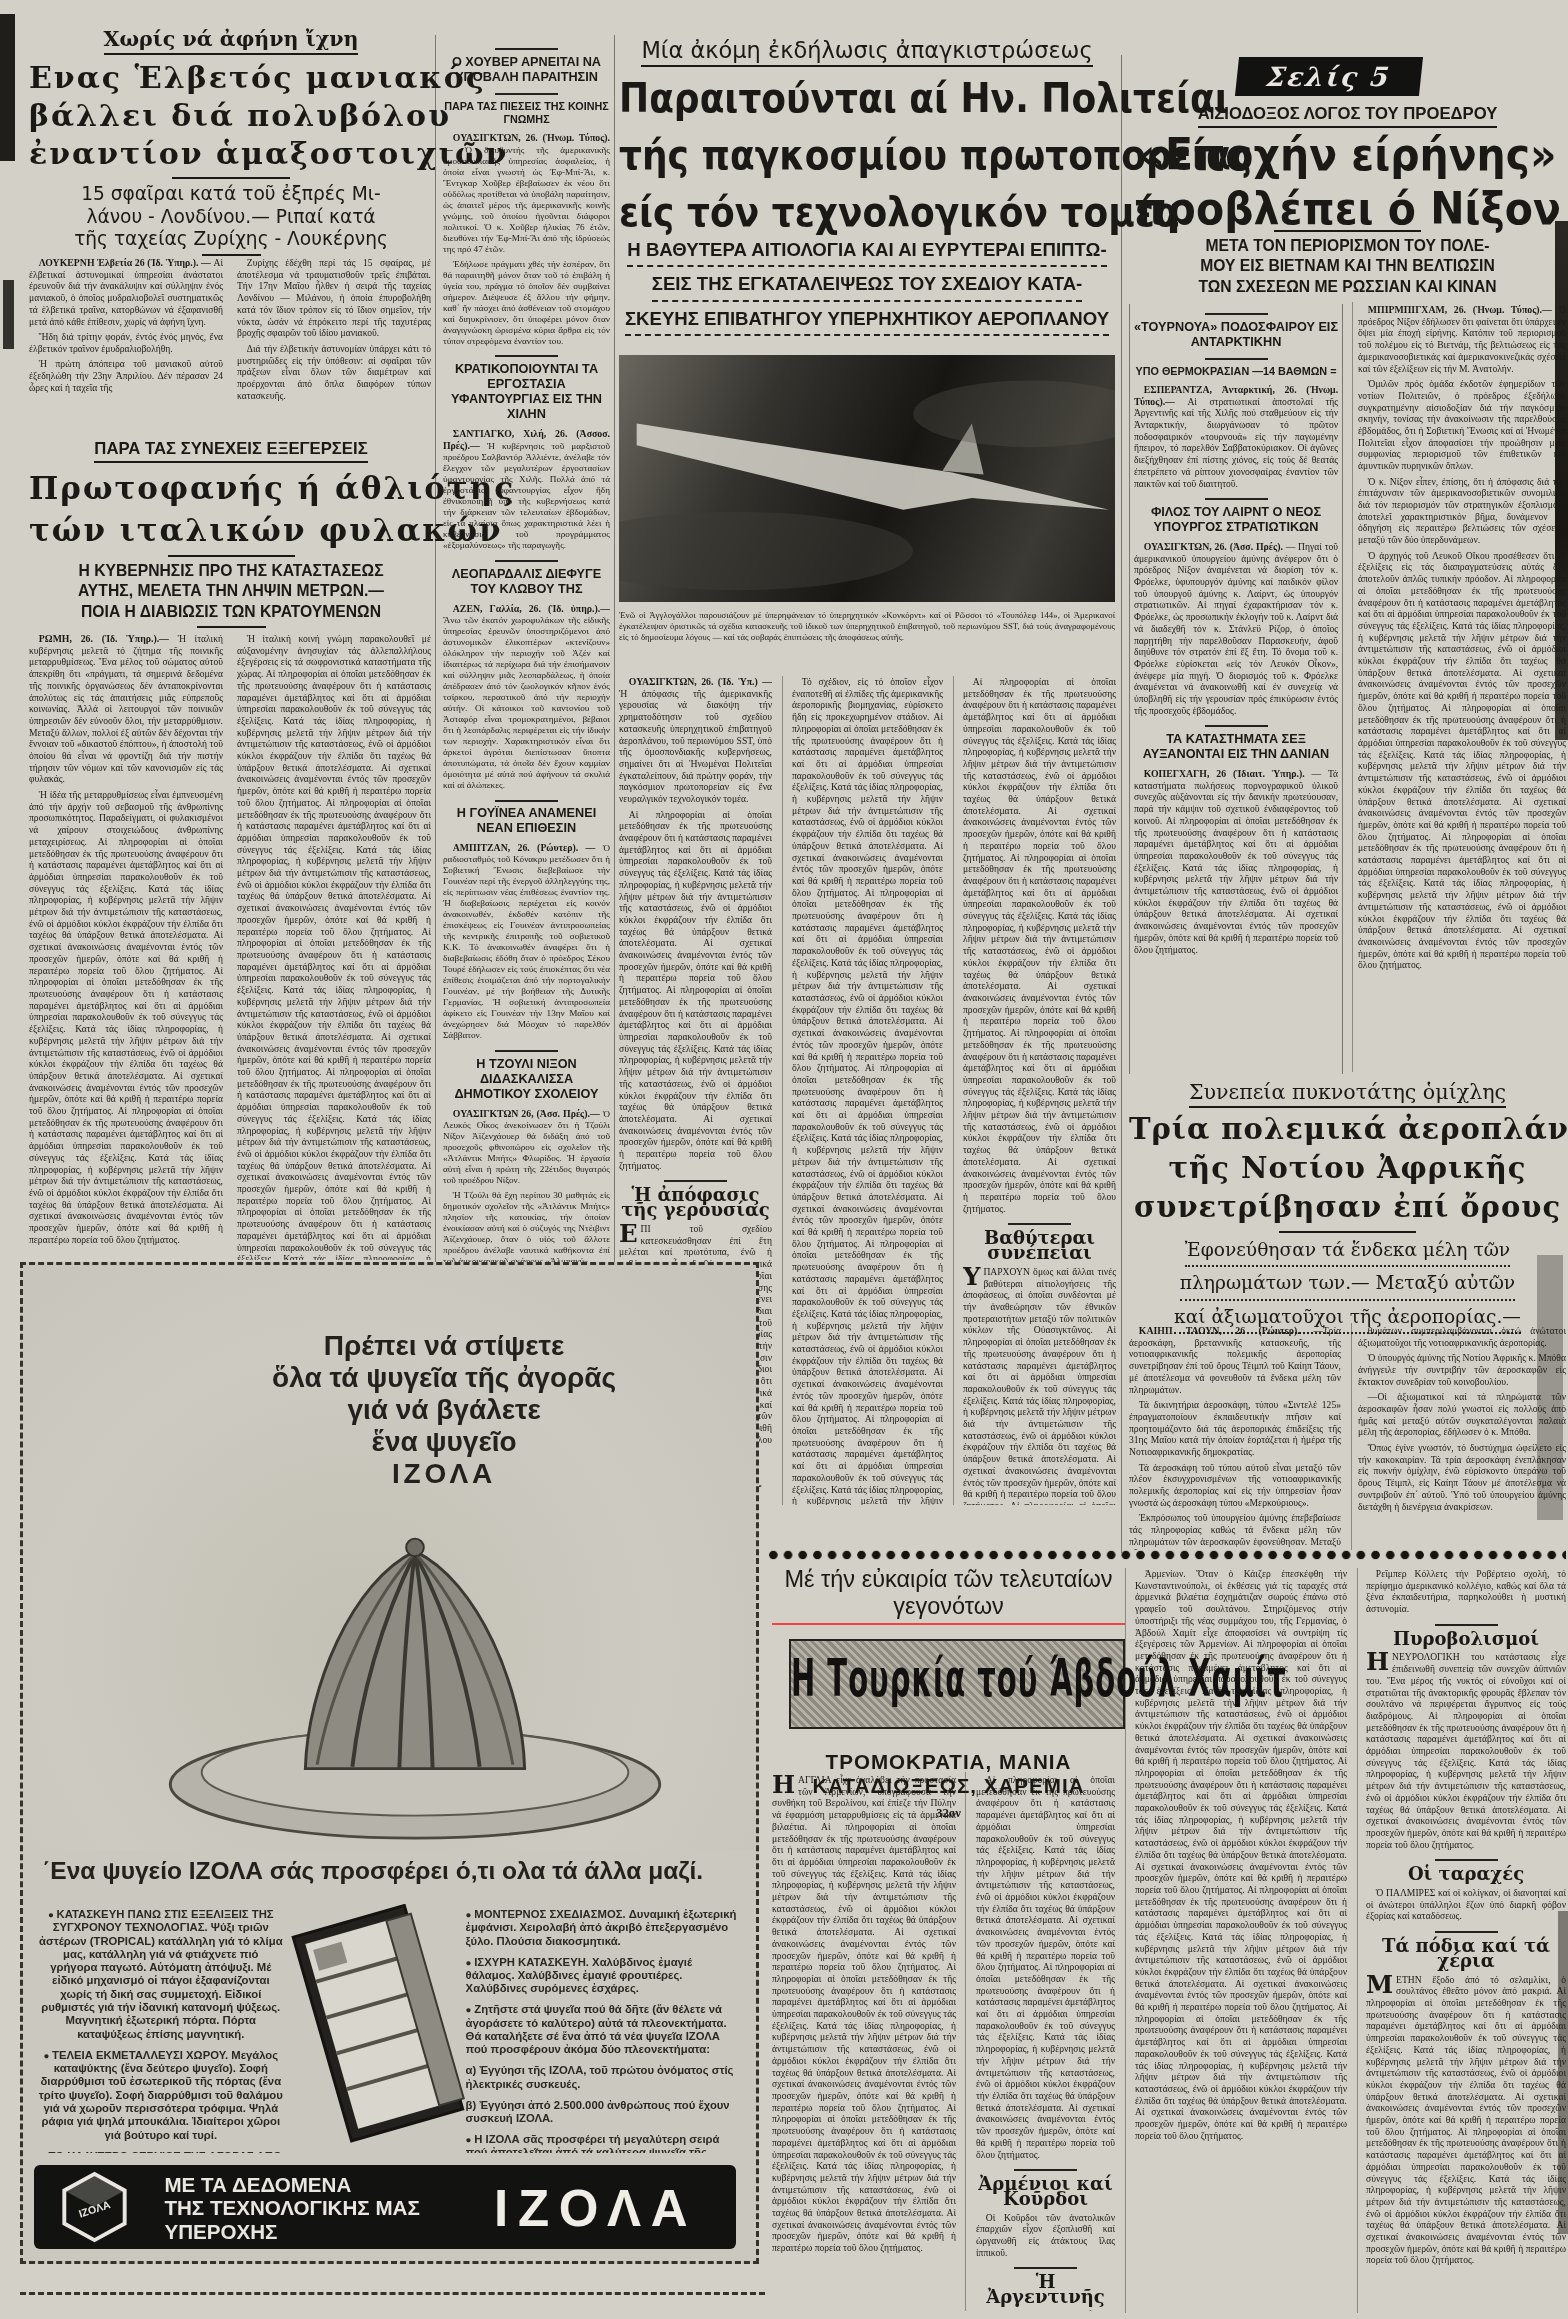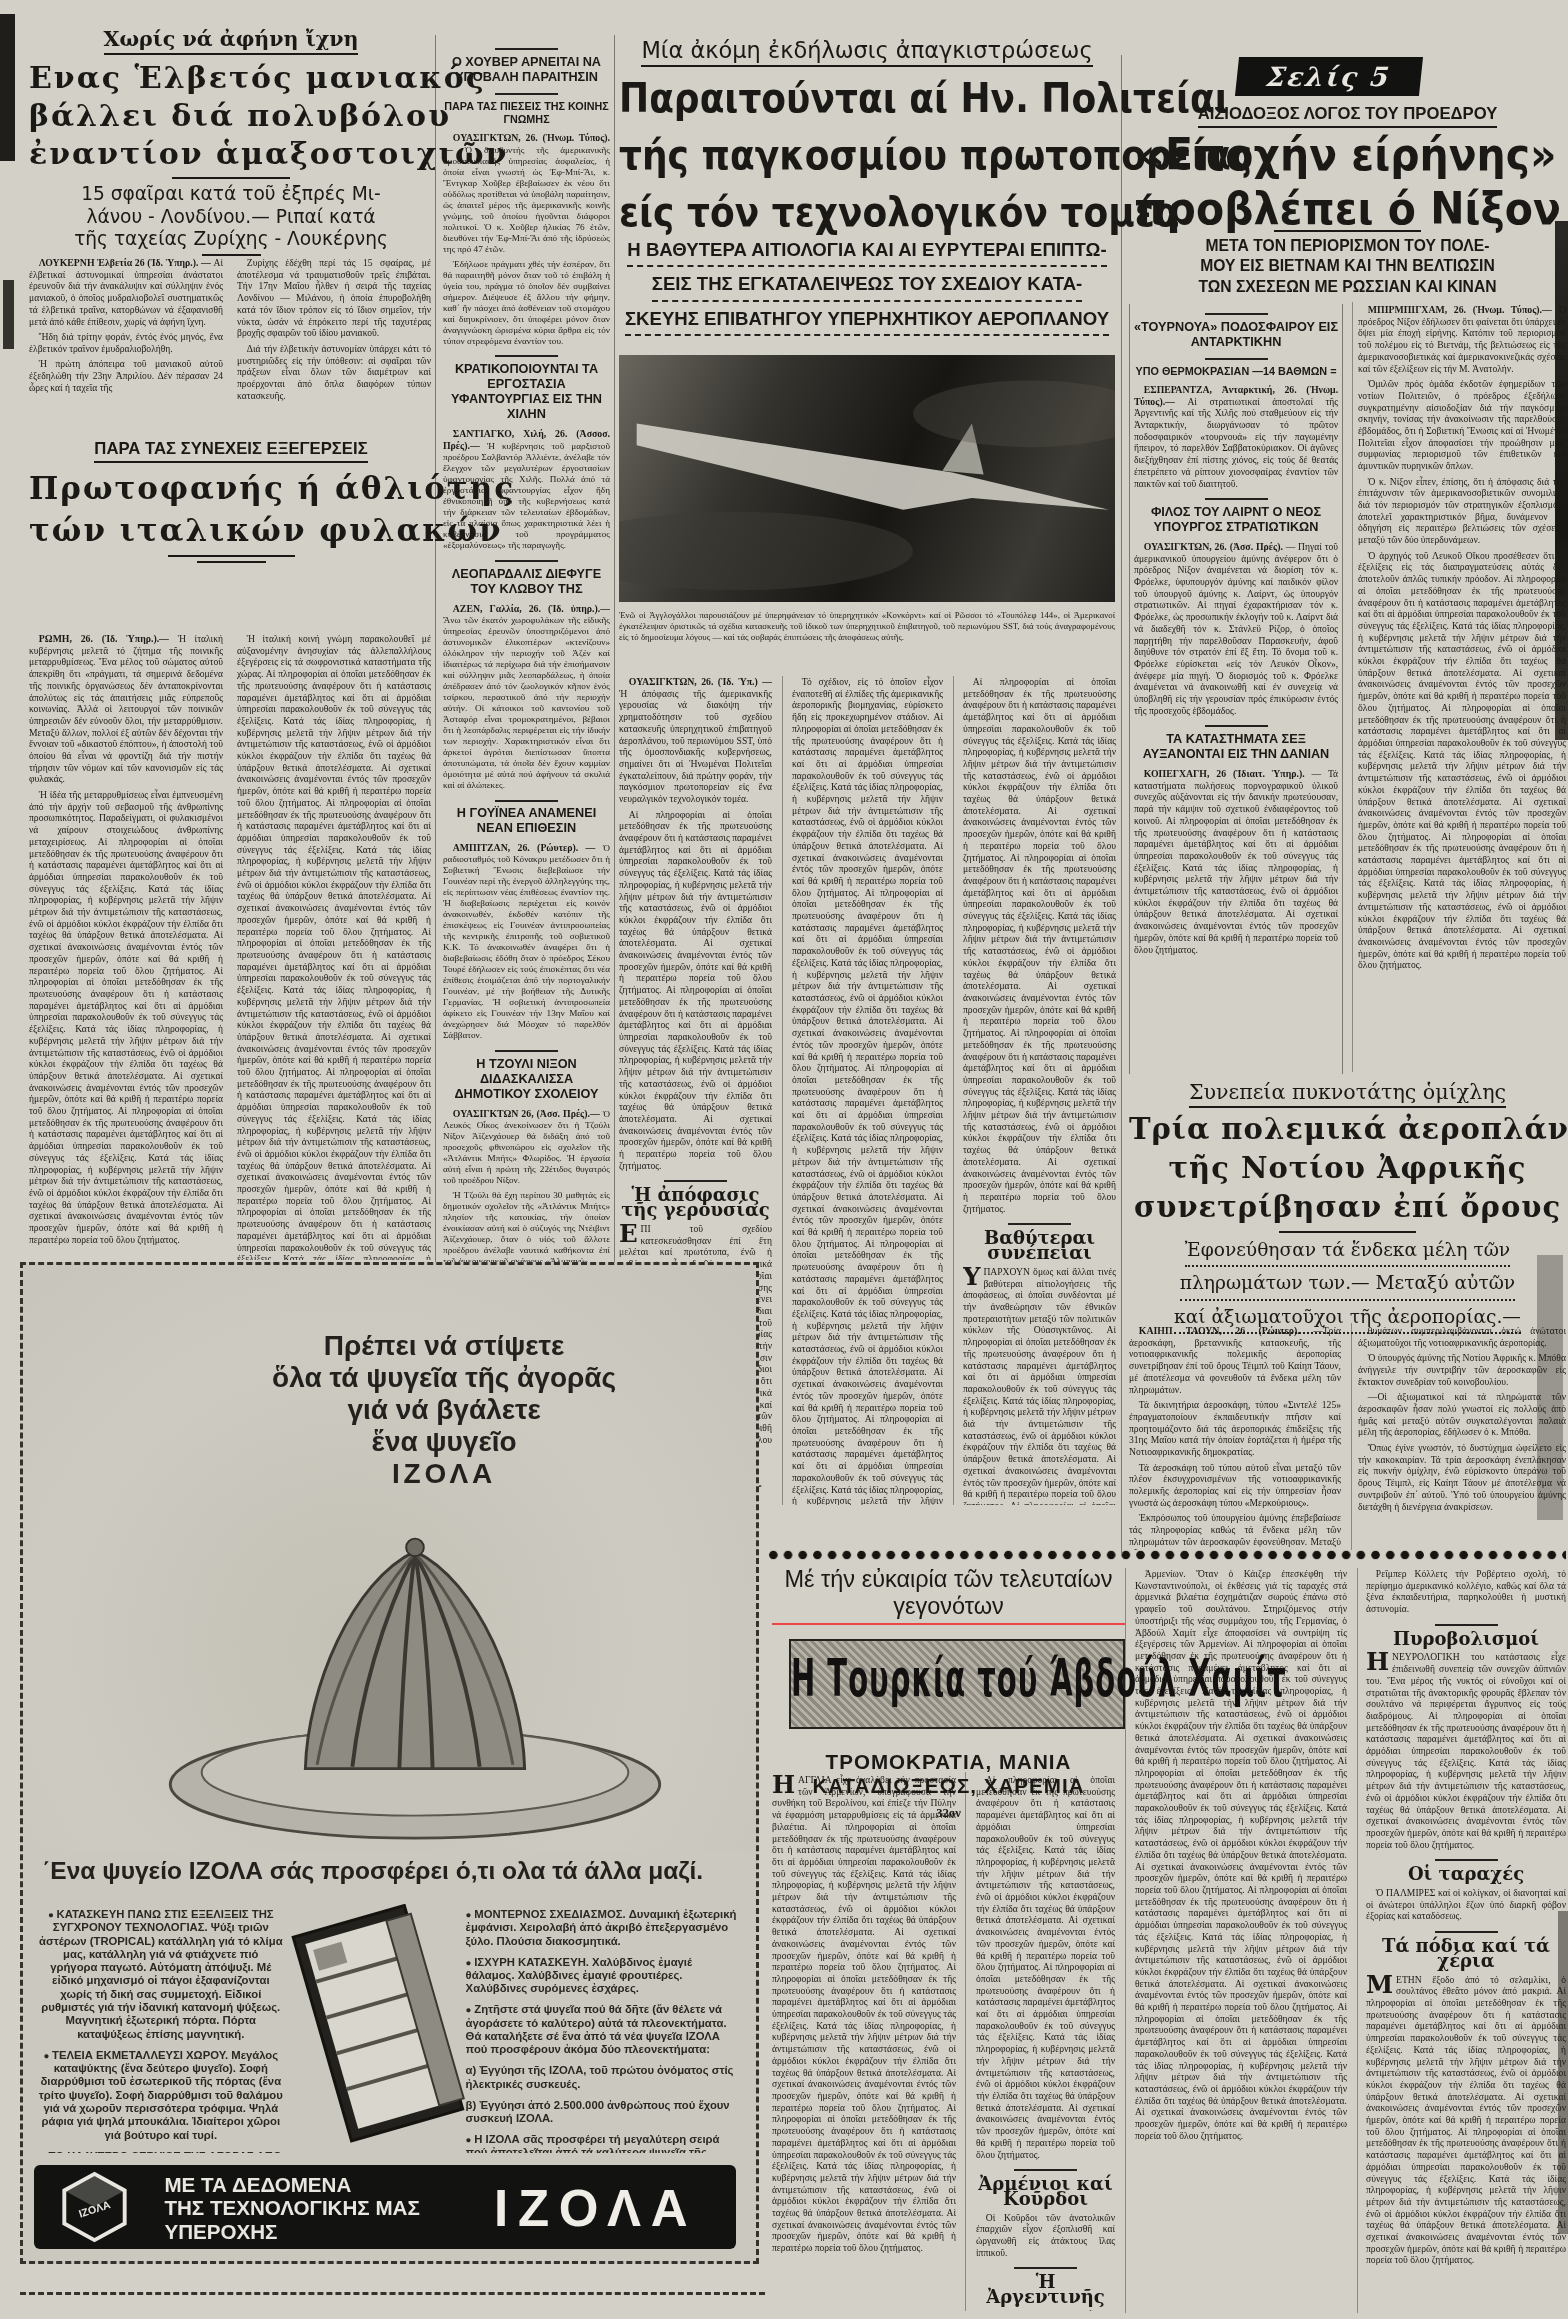--- a/index.html
+++ b/index.html
@@ -214,20 +214,25 @@
     <p>Ὅπως ἐγίνε γνωστόν, τό δυστύχημα ὠφείλετο εἰς τήν κακοκαιρίαν. Τά τρία ἀεροσκάφη ἐνεπλάκησαν εἰς πυκνήν ὁμίχλην, ἐνῶ εὑρίσκοντο ὑπεράνω τοῦ ὄρους Τέιμπλ, εἰς Καίηπ Τάουν μέ ἀποτέλεσμα νά συντριβοῦν ἐπ΄ αὐτοῦ. Ὑπό τοῦ ὑπουργείου ἀμύνης διετάχθη ἡ διενέργεια ἀνακρίσεων.</p>
   </div>
 
 <div class="abs" style="left:29px;top:439px;width:404px;">
   <div class="kicker" style="font-family:'Liberation Sans',sans-serif;font-size:16.7px;"><span>ΠΑΡΑ ΤΑΣ ΣΥΝΕΧΕΙΣ ΕΞΕΓΕΡΣΕΙΣ</span></div>
   <div class="hl" style="font-size:31px;line-height:42px;letter-spacing:2px;margin-top:3.9px;">
     <div>Πρωτοφανής ή άθλιότης</div>
     <div>τών ιταλικών φυλακών</div>
   </div>
   <div class="hrule" style="width:127px;"></div>
+  <div class="deck" style="font-size:15.7px;line-height:20.6px;">
+    <div>Η ΚΥΒΕΡΝΗΣΙΣ ΠΡΟ ΤΗΣ ΚΑΤΑΣΤΑΣΕΩΣ</div>
+    <div>ΑΥΤΗΣ, ΜΕΛΕΤΑ ΤΗΝ ΛΗΨΙΝ ΜΕΤΡΩΝ.—</div>
+    <div>ΠΟΙΑ Η ΔΙΑΒΙΩΣΙΣ ΤΩΝ ΚΡΑΤΟΥΜΕΝΩΝ</div>
+  </div>
   <div class="hrule" style="width:69px;border-top-width:2px;"></div>
 </div>
 <div class="bodycol" style="left:29px;top:633px;width:194px;height:627px;">
     <p><b>ΡΩΜΗ, 26. (Ἰδ. Ὑπηρ.).— </b>Ἡ ἰταλική κυβέρνησις μελετᾶ τό ζήτημα τῆς ποινικῆς μεταρρυθμίσεως. Ἕνα μέλος τοῦ σώματος αὐτοῦ ἀπεκρίθη ὅτι «πράγματι, τά σημερινά δεδομένα τῆς ποινικῆς ὀργανώσεως δέν ἀνταποκρίνονται ἀπολύτως εἰς τάς ἀπαιτήσεις μιᾶς εὐπρεποῦς κοινωνίας. Ἀλλά οἱ λειτουργοί τῶν ποινικῶν ὑπηρεσιῶν δέν εὐνοοῦν ὅλοι, τήν μεταρρύθμισιν. Μεταξύ ἄλλων, πολλοί ἐξ αὐτῶν δέν δέχονται τήν ἔννοιαν τοῦ «δικαστοῦ ἐπόπτου», ἡ ἀποστολή τοῦ ὁποίου θά εἶναι νά φροντίζη διά τήν πιστήν τήρησιν τῶν νόμων καί τῶν κανονισμῶν εἰς τάς φυλακάς.</p>
     <p>Ἡ ἰδέα τῆς μεταρρυθμίσεως εἶναι ἐμπνευσμένη ἀπό τήν ἀρχήν τοῦ σεβασμοῦ τῆς ἀνθρωπίνης προσωπικότητος. Παραδείγματι, οἱ φυλακισμένοι νά χαίρουν στοιχειώδους ἀνθρωπίνης μεταχειρίσεως. Αἱ πληροφορίαι αἱ ὁποῖαι μετεδόθησαν ἐκ τῆς πρωτευούσης ἀναφέρουν ὅτι ἡ κατάστασις παραμένει ἀμετάβλητος καί ὅτι αἱ ἁρμόδιαι ὑπηρεσίαι παρακολουθοῦν ἐκ τοῦ σύνεγγυς τάς ἐξελίξεις. Κατά τάς ἰδίας πληροφορίας, ἡ κυβέρνησις μελετᾶ τήν λῆψιν μέτρων διά τήν ἀντιμετώπισιν τῆς καταστάσεως, ἐνῶ οἱ ἁρμόδιοι κύκλοι ἐκφράζουν τήν ἐλπίδα ὅτι ταχέως θά ὑπάρξουν θετικά ἀποτελέσματα. Αἱ σχετικαί ἀνακοινώσεις ἀναμένονται ἐντός τῶν προσεχῶν ἡμερῶν, ὁπότε καί θά κριθῆ ἡ περαιτέρω πορεία τοῦ ὅλου ζητήματος. Αἱ πληροφορίαι αἱ ὁποῖαι μετεδόθησαν ἐκ τῆς πρωτευούσης ἀναφέρουν ὅτι ἡ κατάστασις παραμένει ἀμετάβλητος καί ὅτι αἱ ἁρμόδιαι ὑπηρεσίαι παρακολουθοῦν ἐκ τοῦ σύνεγγυς τάς ἐξελίξεις. Κατά τάς ἰδίας πληροφορίας, ἡ κυβέρνησις μελετᾶ τήν λῆψιν μέτρων διά τήν ἀντιμετώπισιν τῆς καταστάσεως, ἐνῶ οἱ ἁρμόδιοι κύκλοι ἐκφράζουν τήν ἐλπίδα ὅτι ταχέως θά ὑπάρξουν θετικά ἀποτελέσματα. Αἱ σχετικαί ἀνακοινώσεις ἀναμένονται ἐντός τῶν προσεχῶν ἡμερῶν, ὁπότε καί θά κριθῆ ἡ περαιτέρω πορεία τοῦ ὅλου ζητήματος. Αἱ πληροφορίαι αἱ ὁποῖαι μετεδόθησαν ἐκ τῆς πρωτευούσης ἀναφέρουν ὅτι ἡ κατάστασις παραμένει ἀμετάβλητος καί ὅτι αἱ ἁρμόδιαι ὑπηρεσίαι παρακολουθοῦν ἐκ τοῦ σύνεγγυς τάς ἐξελίξεις. Κατά τάς ἰδίας πληροφορίας, ἡ κυβέρνησις μελετᾶ τήν λῆψιν μέτρων διά τήν ἀντιμετώπισιν τῆς καταστάσεως, ἐνῶ οἱ ἁρμόδιοι κύκλοι ἐκφράζουν τήν ἐλπίδα ὅτι ταχέως θά ὑπάρξουν θετικά ἀποτελέσματα. Αἱ σχετικαί ἀνακοινώσεις ἀναμένονται ἐντός τῶν προσεχῶν ἡμερῶν, ὁπότε καί θά κριθῆ ἡ περαιτέρω πορεία τοῦ ὅλου ζητήματος.</p>
   </div>
 <div class="bodycol" style="left:237px;top:633px;width:194px;height:627px;">
     <p>Ἡ ἰταλική κοινή γνώμη παρακολουθεῖ μέ αὐξανομένην ἀνησυχίαν τάς ἀλλεπαλλήλους ἐξεγέρσεις εἰς τά σωφρονιστικά καταστήματα τῆς χώρας. Αἱ πληροφορίαι αἱ ὁποῖαι μετεδόθησαν ἐκ τῆς πρωτευούσης ἀναφέρουν ὅτι ἡ κατάστασις παραμένει ἀμετάβλητος καί ὅτι αἱ ἁρμόδιαι ὑπηρεσίαι παρακολουθοῦν ἐκ τοῦ σύνεγγυς τάς ἐξελίξεις. Κατά τάς ἰδίας πληροφορίας, ἡ κυβέρνησις μελετᾶ τήν λῆψιν μέτρων διά τήν ἀντιμετώπισιν τῆς καταστάσεως, ἐνῶ οἱ ἁρμόδιοι κύκλοι ἐκφράζουν τήν ἐλπίδα ὅτι ταχέως θά ὑπάρξουν θετικά ἀποτελέσματα. Αἱ σχετικαί ἀνακοινώσεις ἀναμένονται ἐντός τῶν προσεχῶν ἡμερῶν, ὁπότε καί θά κριθῆ ἡ περαιτέρω πορεία τοῦ ὅλου ζητήματος. Αἱ πληροφορίαι αἱ ὁποῖαι μετεδόθησαν ἐκ τῆς πρωτευούσης ἀναφέρουν ὅτι ἡ κατάστασις παραμένει ἀμετάβλητος καί ὅτι αἱ ἁρμόδιαι ὑπηρεσίαι παρακολουθοῦν ἐκ τοῦ σύνεγγυς τάς ἐξελίξεις. Κατά τάς ἰδίας πληροφορίας, ἡ κυβέρνησις μελετᾶ τήν λῆψιν μέτρων διά τήν ἀντιμετώπισιν τῆς καταστάσεως, ἐνῶ οἱ ἁρμόδιοι κύκλοι ἐκφράζουν τήν ἐλπίδα ὅτι ταχέως θά ὑπάρξουν θετικά ἀποτελέσματα. Αἱ σχετικαί ἀνακοινώσεις ἀναμένονται ἐντός τῶν προσεχῶν ἡμερῶν, ὁπότε καί θά κριθῆ ἡ περαιτέρω πορεία τοῦ ὅλου ζητήματος. Αἱ πληροφορίαι αἱ ὁποῖαι μετεδόθησαν ἐκ τῆς πρωτευούσης ἀναφέρουν ὅτι ἡ κατάστασις παραμένει ἀμετάβλητος καί ὅτι αἱ ἁρμόδιαι ὑπηρεσίαι παρακολουθοῦν ἐκ τοῦ σύνεγγυς τάς ἐξελίξεις. Κατά τάς ἰδίας πληροφορίας, ἡ κυβέρνησις μελετᾶ τήν λῆψιν μέτρων διά τήν ἀντιμετώπισιν τῆς καταστάσεως, ἐνῶ οἱ ἁρμόδιοι κύκλοι ἐκφράζουν τήν ἐλπίδα ὅτι ταχέως θά ὑπάρξουν θετικά ἀποτελέσματα. Αἱ σχετικαί ἀνακοινώσεις ἀναμένονται ἐντός τῶν προσεχῶν ἡμερῶν, ὁπότε καί θά κριθῆ ἡ περαιτέρω πορεία τοῦ ὅλου ζητήματος. Αἱ πληροφορίαι αἱ ὁποῖαι μετεδόθησαν ἐκ τῆς πρωτευούσης ἀναφέρουν ὅτι ἡ κατάστασις παραμένει ἀμετάβλητος καί ὅτι αἱ ἁρμόδιαι ὑπηρεσίαι παρακολουθοῦν ἐκ τοῦ σύνεγγυς τάς ἐξελίξεις. Κατά τάς ἰδίας πληροφορίας, ἡ κυβέρνησις μελετᾶ τήν λῆψιν μέτρων διά τήν ἀντιμετώπισιν τῆς καταστάσεως, ἐνῶ οἱ ἁρμόδιοι κύκλοι ἐκφράζουν τήν ἐλπίδα ὅτι ταχέως θά ὑπάρξουν θετικά ἀποτελέσματα. Αἱ σχετικαί ἀνακοινώσεις ἀναμένονται ἐντός τῶν προσεχῶν ἡμερῶν, ὁπότε καί θά κριθῆ ἡ περαιτέρω πορεία τοῦ ὅλου ζητήματος. Αἱ πληροφορίαι αἱ ὁποῖαι μετεδόθησαν ἐκ τῆς πρωτευούσης ἀναφέρουν ὅτι ἡ κατάστασις παραμένει ἀμετάβλητος καί ὅτι αἱ ἁρμόδιαι ὑπηρεσίαι παρακολουθοῦν ἐκ τοῦ σύνεγγυς τάς ἐξελίξεις. Κατά τάς ἰδίας πληροφορίας, ἡ κυβέρνησις μελετᾶ τήν λῆψιν μέτρων διά τήν ἀντιμετώπισιν τῆς καταστάσεως, ἐνῶ οἱ ἁρμόδιοι κύκλοι ἐκφράζουν τήν ἐλπίδα ὅτι ταχέως θά ὑπάρξουν θετικά ἀποτελέσματα. Αἱ σχετικαί ἀνακοινώσεις ἀναμένονται ἐντός τῶν προσεχῶν ἡμερῶν, ὁπότε καί θά κριθῆ ἡ περαιτέρω πορεία τοῦ ὅλου ζητήματος.</p>
   </div>
 

